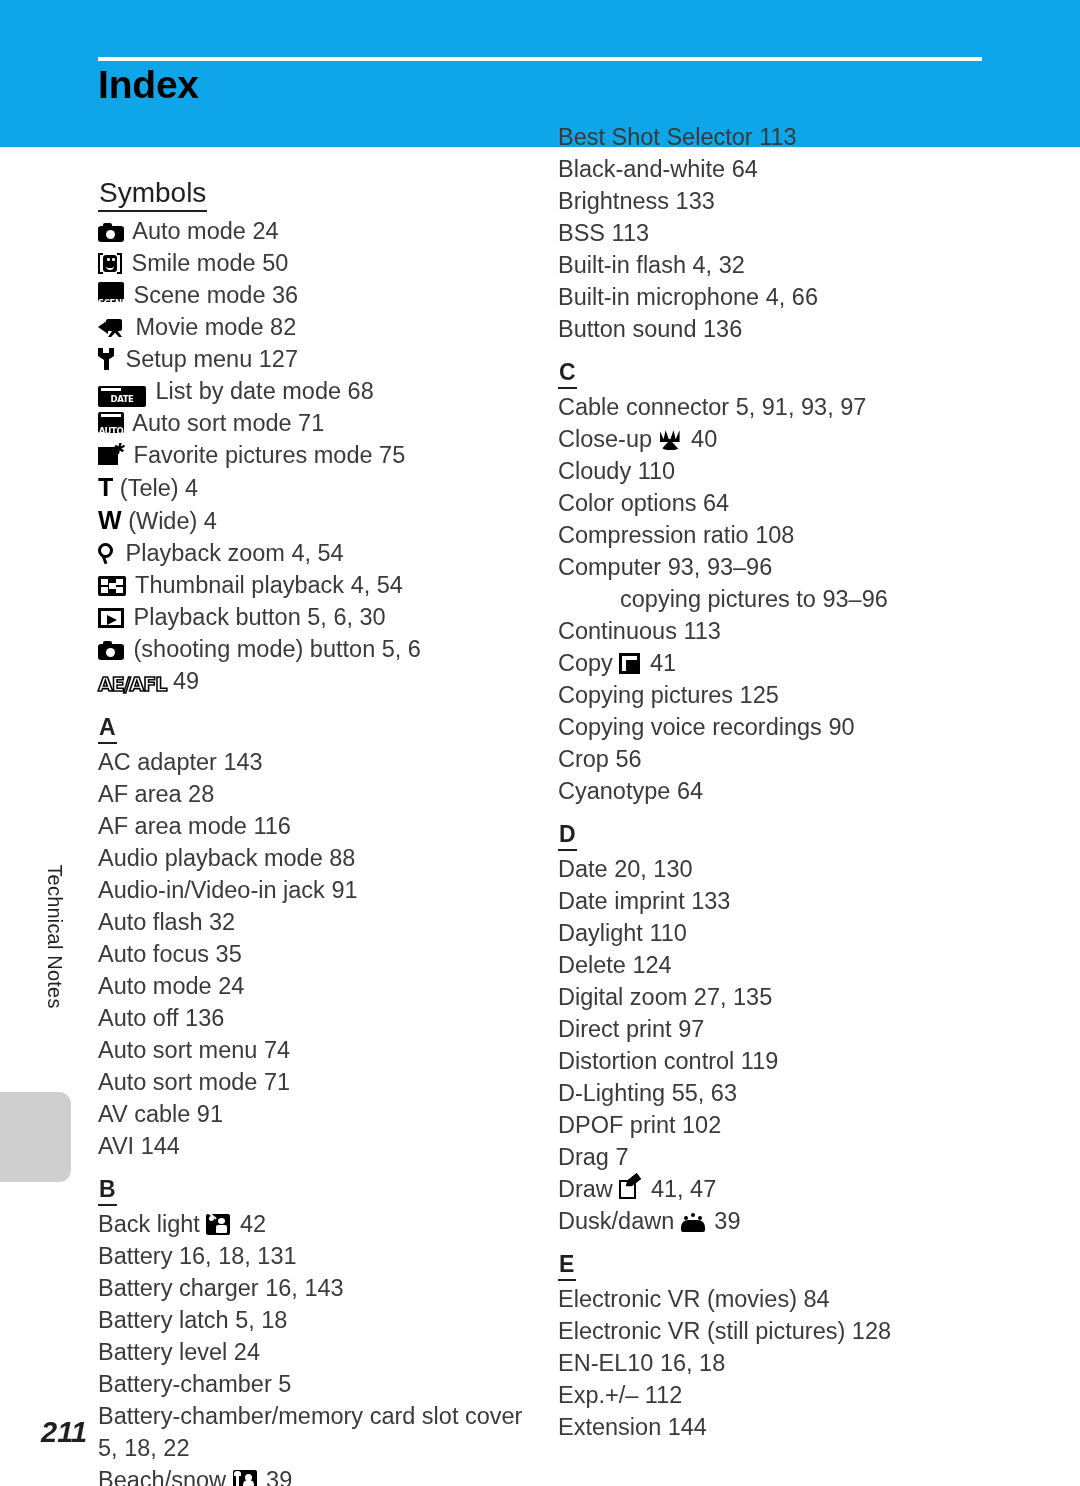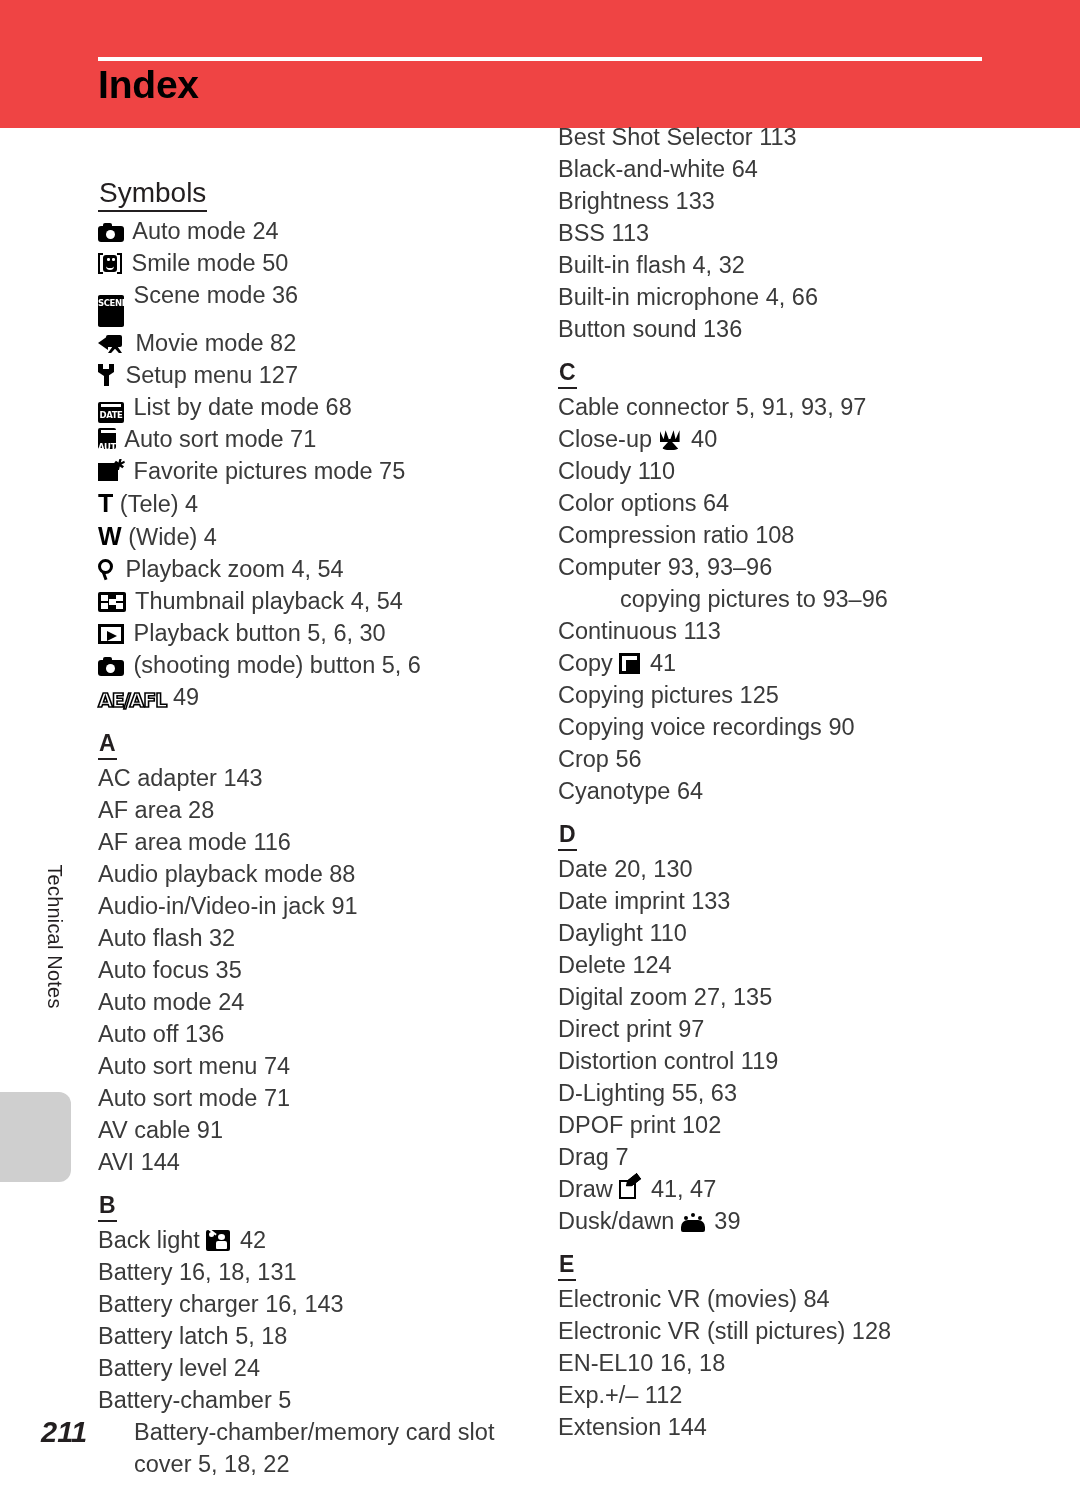--- a/index.html
+++ b/index.html
@@ -14,22 +14,22 @@
     font-family: "Liberation Sans", sans-serif;
     color: #231f20;
     overflow: hidden;
   }
 
   
   #header-banner {
     position: absolute;
     left: 0; top: 0;
     width: 1080px;
-    height: 128px;
-    background: #ef4444;
+    height: 147px;
+    background: #0ea5e9;
   }
   #header-rule {
     position: absolute;
     left: 98px;
     top: 57px;
     width: 884px;
     height: 4px;
     background: #ffffff;
   }
   #page-title {
@@ -120,21 +120,21 @@
     padding-top: 9px;
     padding-bottom: 2px;
   }
 
   .entry {
     font-size: 23.5px;
     line-height: 32px;
     color: #3a3a3a;
     white-space: nowrap;
   }
-  .entry.wrap { white-space: normal; margin-left: 36px; }
+  .entry.wrap { white-space: normal; }
   .entry.indent { padding-left: 62px; }
 
   
   .ic {
     display: inline-block;
     vertical-align: -3px;
     position: relative;
     margin-right: 3px;
   }
 
@@ -183,29 +183,29 @@
     background: #000; color: #fff;
     font-size: 8.5px; font-weight: bold;
     font-family: "DejaVu Sans", sans-serif;
     letter-spacing: -0.4px;
     text-align: center;
     border-radius: 2px;
     line-height: 1;
     box-sizing: border-box;
   }
   .ic-scene {
-    width: 26px; height: 32px; padding-top: 1px;
+    width: 26px; height: 20px; padding-top: 14px;
     border-top: 3px solid #000; border-bottom: 3px solid #000;
   }
-  .ic-datebox { width: 26px; height: 21px; padding-top: 9px; }
+  .ic-datebox { width: 48px; height: 21px; padding-top: 9px; }
   .ic-datebox::before {
     content: ""; position: absolute; left: 3px; top: 2px;
     width: 20px; height: 3px; background: #fff;
   }
-  .ic-autobox { width: 18px; height: 21px; padding-top: 15px; }
+  .ic-autobox { width: 26px; height: 21px; padding-top: 15px; }
   .ic-autobox::before {
     content: ""; position: absolute; left: 3px; top: 2px;
     width: 20px; height: 3px; background: #fff;
   }
   .ic-aeafl {
     display: inline-block;
     font-family: "DejaVu Sans", sans-serif;
     font-size: 19px; font-weight: bold;
     letter-spacing: -1px;
     color: #fff;

